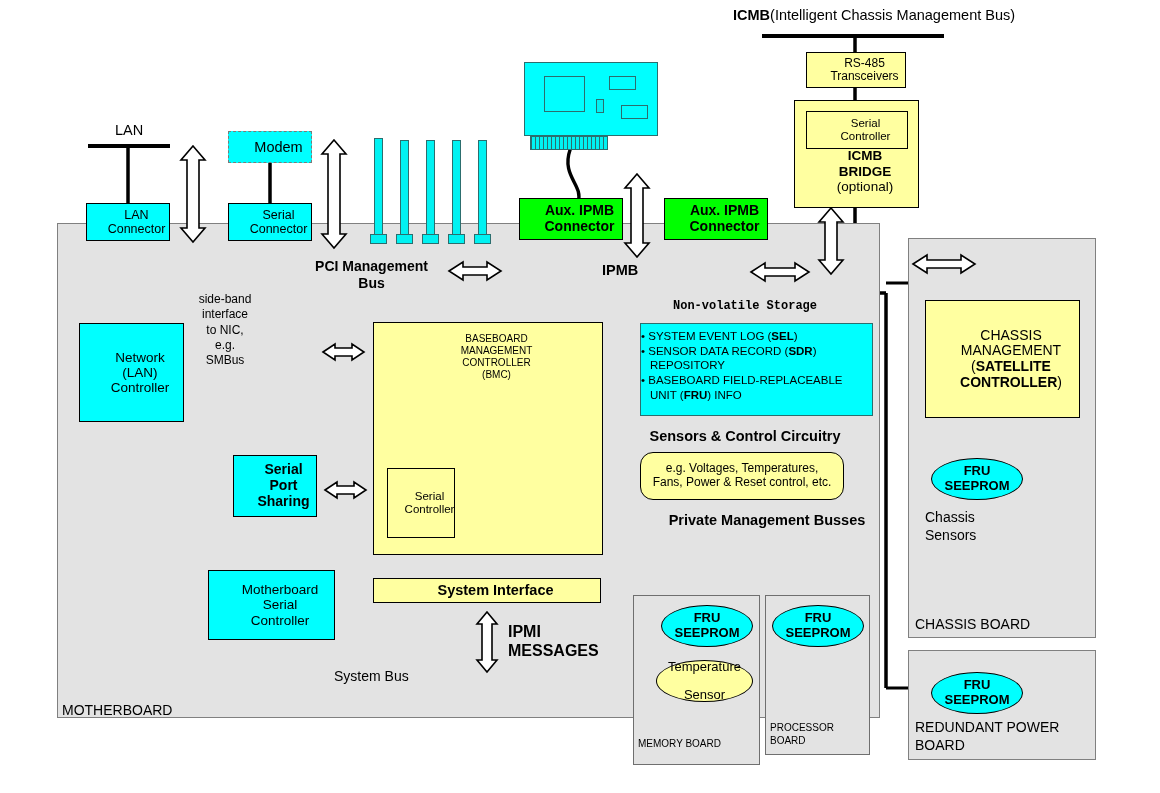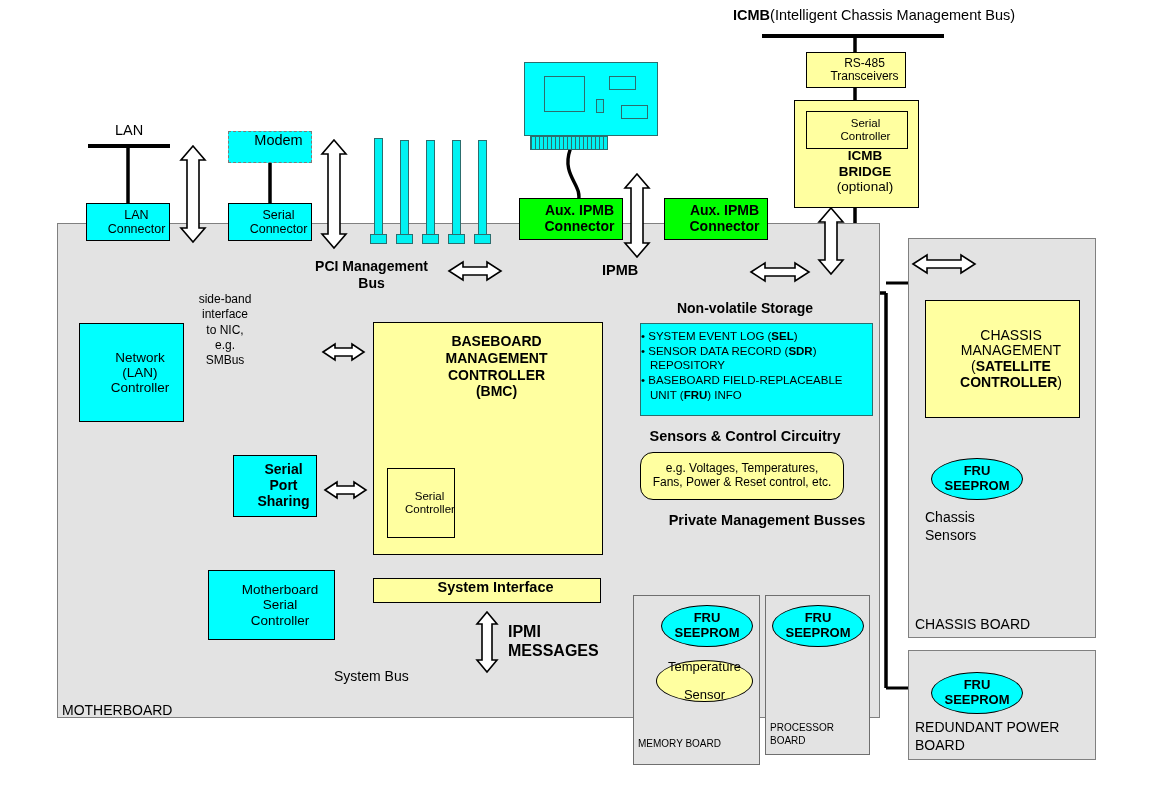--- a/index.html
+++ b/index.html
@@ -4,21 +4,21 @@
 <style>
   html,body{margin:0;padding:0;background:#fff;}
   body{width:1160px;height:793px;position:relative;overflow:hidden;
        font-family:"Liberation Sans","DejaVu Sans",sans-serif;color:#000;}
   #stage{position:absolute;left:0;top:0;width:1160px;height:793px;}
   .abs{position:absolute;box-sizing:border-box;}
   
   .panel{background:#e3e3e3;border:1.5px solid #808080;}
   .panel-in{background:#e3e3e3;border:1px solid #6f6f6f;}
   
-  .box{display:flex;justify-content:center;text-align:center;
+  .box{display:flex;align-items:center;justify-content:center;text-align:center;
        border:1.2px solid #000;line-height:1.12;padding-left:17px;}
   .cyan2{background:#0ff;}
   .yellow{background:#ffffa0;}
   .green{background:#0f0;}
   .dashed{border:1.4px dashed #7a7a7a;}
   .pill{border-radius:50%/50%;border:1.3px solid #000;display:flex;align-items:center;
         justify-content:center;text-align:center;line-height:1.12;}
   .rrect{border-radius:13px;border:1.2px solid #000;display:flex;align-items:center;
          justify-content:center;text-align:center;line-height:1.15;}
   .b{font-weight:bold;}
@@ -223,21 +223,21 @@
   <div class="abs box green" style="left:664px;top:198px;width:104px;height:42px;font-size:14px;font-weight:bold;flex-direction:column;">
     <div>Aux. IPMB</div>
     <div>Connector</div>
   </div>
 
   <div class="abs lbl" style="left:602px;top:262px;font-size:14.5px;font-weight:bold;">
     <span>IPMB</span>
   </div>
 
   <div class="abs box yellow" style="left:373px;top:322px;width:230px;height:233px;flex-direction:column;justify-content:flex-start;">
-    <div style="margin-top:10px;text-align:center;font-size:14px;font-weight:bold;line-height:1.2;">
+    <div style="margin-top:10px;text-align:center;font-size:10px;font-weight:normal;line-height:1.2;">
       <div>BASEBOARD</div>
       <div>MANAGEMENT</div>
       <div>CONTROLLER</div>
       <div>(BMC)</div>
     </div>
     <div class="abs box yellow" style="left:13px;top:145px;width:68px;height:70px;font-size:11.5px;flex-direction:column;">
       <div>Serial</div>
       <div>Controller</div>
     </div>
   </div>
@@ -252,21 +252,21 @@
   </div>
 
   <div class="abs lbl" style="left:334px;top:668px;font-size:14px;">
     <span>System Bus</span>
   </div>
 
   <div class="abs lbl" style="left:62px;top:702px;font-size:14px;">
     <span>MOTHERBOARD</span>
   </div>
 
-  <div class="abs lbl c" style="left:617px;top:300px;width:256px;font-size:14px;font-weight:bold;">
+  <div class="abs lbl c" style="left:617px;top:300px;width:256px;font-size:12px;font-weight:bold;font-family:Liberation Mono, monospace;">
     <span>Non-volatile Storage</span>
   </div>
 
   <div class="abs cyan2" style="left:640px;top:323px;width:233px;height:93px;border:1.2px solid #2c6e6e;">
     <div class="nvs-list">
       <div>• <span>SYSTEM EVENT LOG (</span><span class="b">SEL</span><span>)</span></div>
       <div>• <span>SENSOR DATA RECORD (</span><span class="b">SDR</span><span>)</span></div>
       <div class="ind">REPOSITORY</div>
       <div>• <span>BASEBOARD FIELD-REPLACEABLE</span></div>
       <div class="ind"><span>UNIT (</span><span class="b">FRU</span><span>) INFO</span></div>

